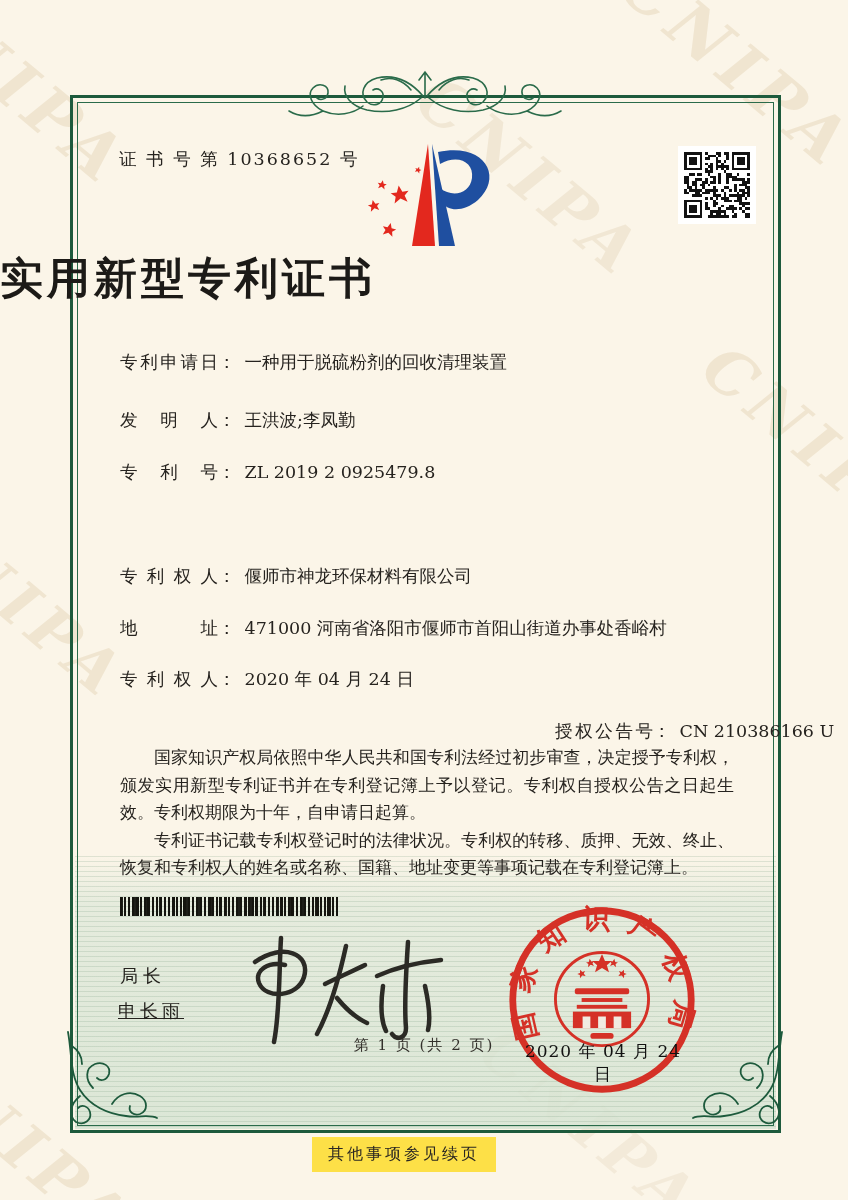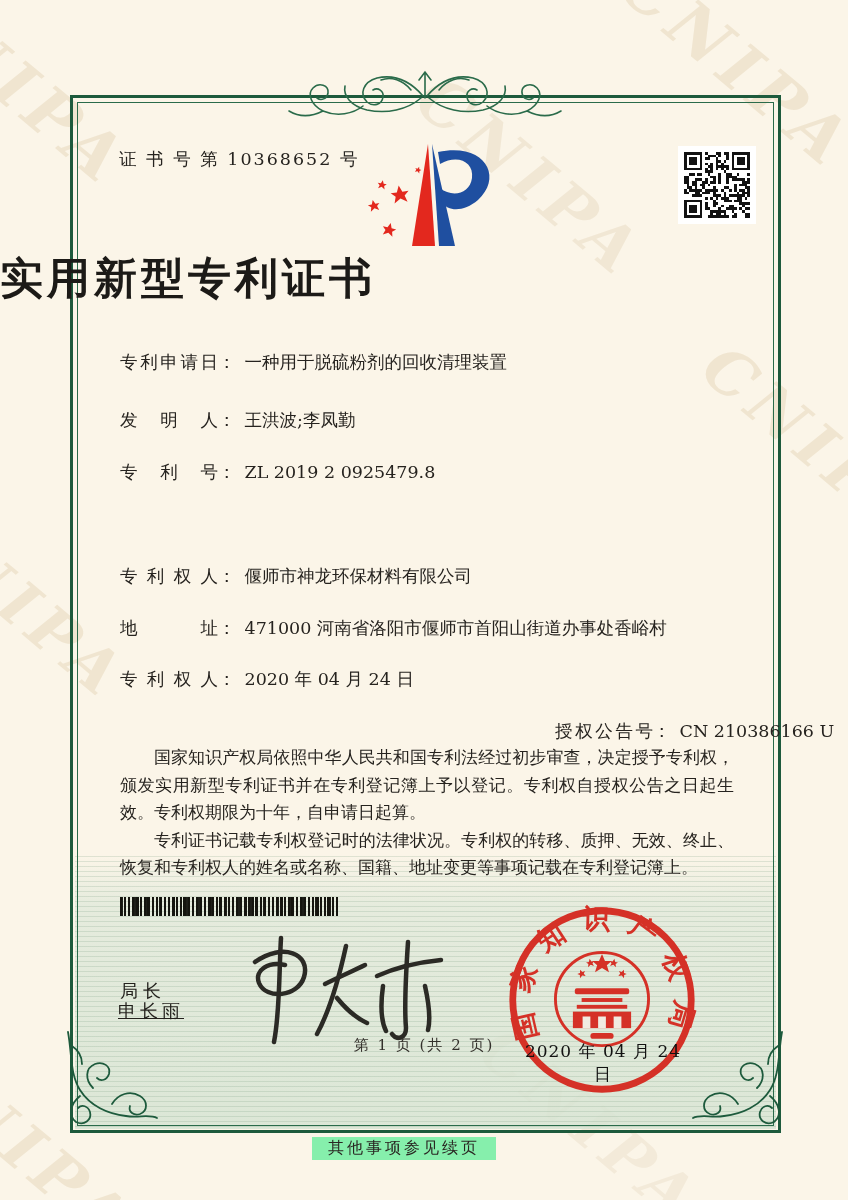--- a/index.html
+++ b/index.html
@@ -59,35 +59,35 @@
     color:#26231f; }
 
   .barcode { position:absolute; left:120px; top:897px; width:219px; height:19px;
     background:
       repeating-linear-gradient(90deg,#15150f 0 2px, transparent 2px 4px),
       repeating-linear-gradient(90deg,#15150f 0 1px, transparent 1px 9px),
       repeating-linear-gradient(90deg,rgba(20,20,15,.95) 0 3px, transparent 3px 13px);
   }
 
   .officer-title { position:absolute; left:120px; top:964px; font-size:18px;
-    letter-spacing:5px; font-family:"Liberation Sans","DejaVu Sans",sans-serif; color:#23211d;margin-top:15px; }
+    letter-spacing:5px; font-family:"Liberation Sans","DejaVu Sans",sans-serif; color:#23211d; }
   .officer-name  { position:absolute; left:118px; top:999px; font-size:18px;
     letter-spacing:4px; font-family:"Liberation Sans","DejaVu Sans",sans-serif; color:#23211d;text-decoration:underline; }
 
   .sig { position:absolute; left:225px; top:930px; z-index:5; }
 
   .seal { position:absolute; left:505px; top:903px; z-index:5; opacity:.95; }
   .seal-date { position:absolute; left:518px; top:1040px; width:170px; text-align:center;
     font-size:17px; letter-spacing:1px; color:#121212; z-index:6; }
 
   .page-ind { position:absolute; left:0; right:0; top:1036px; text-align:center;
     font-size:15px; letter-spacing:2px; color:#33302b; }
 
   .cont-note { position:absolute; left:404px; top:1137px; transform:translateX(-50%);
-    background:#86efac; padding:1px 16px; font-size:16px; letter-spacing:3px;
+    background:#fde047; padding:7px 16px; font-size:16px; letter-spacing:3px;
     color:#2a2722; z-index:5; }
 
   .orn { stroke:#2a6b4a; fill:none; stroke-width:1.6; stroke-linecap:round; }
   .orn2 { stroke:#1d5a3c; fill:none; stroke-width:1.8; stroke-linecap:round; }
   .sigp { stroke:#2b2a25; fill:none; stroke-width:4.5; stroke-linecap:round; stroke-linejoin:round; }
 </style>
 </head>
 <body>
 
 

